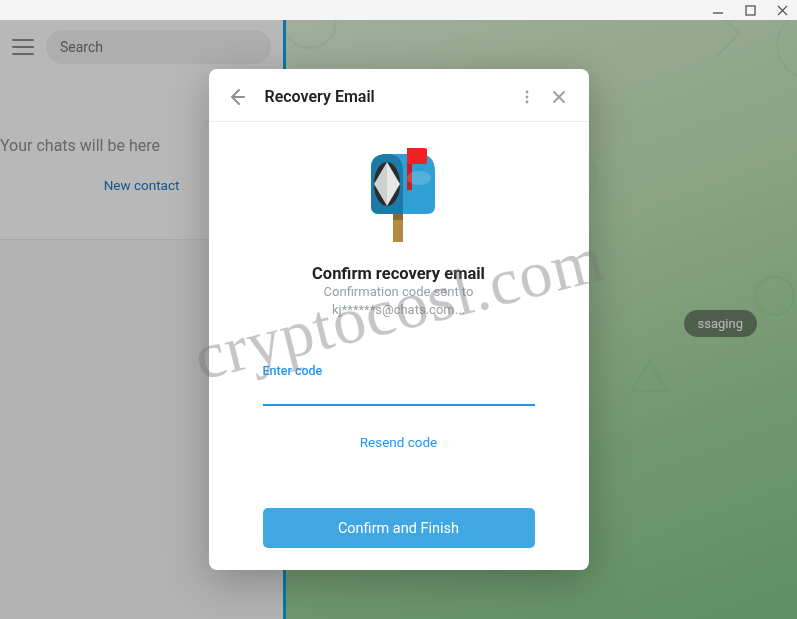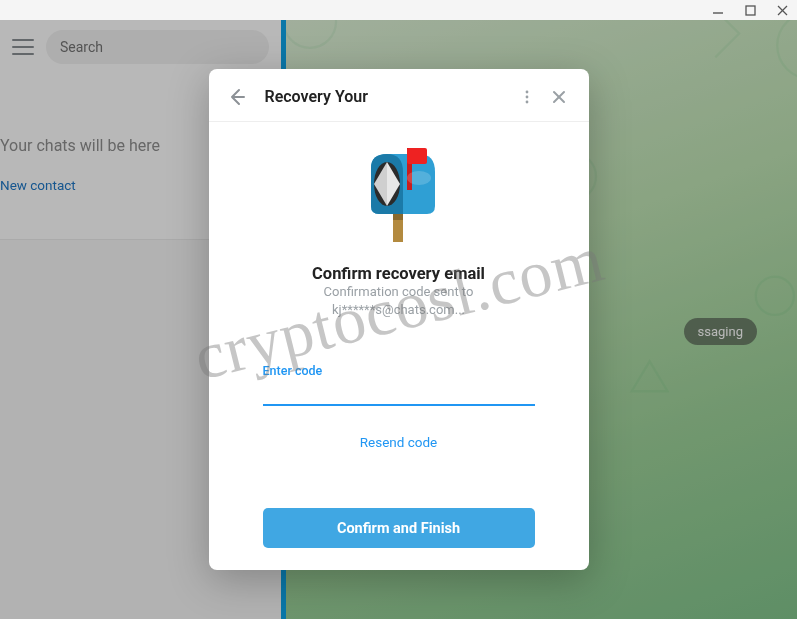--- a/index.html
+++ b/index.html
@@ -3,37 +3,37 @@
 <meta charset="utf-8">
 <style>
 * { margin: 0; padding: 0; box-sizing: border-box; font-family: -apple-system, BlinkMacSystemFont, "Segoe UI", Roboto, sans-serif; }
 html, body { width: 797px; height: 619px; overflow: hidden; background: #fff; }
 
 .titlebar { height: 20px; background: #f5f5f5; display: flex; justify-content: flex-end; align-items: center; padding-right: 8px; gap: 18px; }
 .titlebar .wc { color: #555; display: flex; align-items: center; justify-content: center; width: 14px; height: 14px; }
 
 .app { position: relative; width: 797px; height: 599px; }
 
-.sidebar { position: absolute; left: 0; top: 0; width: 286px; height: 100%; background: #fff; border-right: 5px solid #0ea5e9; }
+.sidebar { position: absolute; left: 0; top: 0; width: 286px; height: 100%; background: #fff; border-right: 3px solid #0ea5e9; }
 .sidebar-top { display: flex; align-items: center; gap: 12px; padding: 10px 12px; }
 .hamburger { width: 22px; height: 16px; display: flex; flex-direction: column; justify-content: space-between; cursor: pointer; }
 .hamburger span { height: 2px; background: #8a8f94; border-radius: 1px; }
 .search-wrap { flex: 1; background: #f1f1f1; border-radius: 18px; height: 34px; display: flex; align-items: center; padding: 0 14px; }
 .search-wrap input { border: none; background: transparent; outline: none; font-size: 14px; color: #888; width: 100%; }
 
 .empty { text-align: left; margin-top: 62px; color: #8f8f8f; font-size: 16px; }
-.new-contact { text-align: left; margin-top: 22px; color: #1f78c7; font-size: 13.5px; cursor: pointer; }
+.new-contact { text-align: center; margin-top: 22px; color: #1f78c7; font-size: 13.5px; cursor: pointer; }
 
 .sidebar-bottom { position: absolute; bottom: 0; left: 0; right: 0; height: 380px; background: #f7f7f7; border-top: 1px solid #ececec; }
 
 .main { position: absolute; left: 286px; top: 0; right: 0; height: 100%; background: linear-gradient(160deg,#dff2d8 0%,#bfe3b4 40%,#9ed29a 70%,#83c68d 100%); overflow: hidden; }
 .doodles { position: absolute; inset: 0; opacity: .07; }
 .doodles svg { width: 140%; height: 140%; transform: translate(-10%,-10%); }
 
-.pill { position: absolute; right: 40px; top: 298px; background: rgba(60,60,60,.55); color: #fff; padding: 6px 14px; border-radius: 14px; font-size: 13px; }
+.pill { position: absolute; right: 40px; top: 290px; background: rgba(60,60,60,.55); color: #fff; padding: 6px 14px; border-radius: 14px; font-size: 13px; }
 
 .overlay { position: absolute; inset: 0; background: rgba(0,0,0,.28); display: flex; align-items: center; justify-content: center; }
 
 .card { width: 380px; background: #fff; border-radius: 8px; box-shadow: 0 10px 40px rgba(0,0,0,.25); padding-bottom: 22px; }
 .card-head { display: flex; align-items: center; padding: 14px 18px 10px 14px; border-bottom: 1px solid #eee; }
 .back { color: #8c9196; cursor: pointer; display: flex; padding: 4px; }
 .title { font-size: 16px; font-weight: 600; color: #222; margin-left: 14px; flex: 1; }
 .dots { color: #9aa0a5; cursor: pointer; padding: 4px; display: flex; }
 .xbtn { color: #9aa0a5; cursor: pointer; padding: 4px; margin-left: 8px; display: flex; }
 
@@ -41,21 +41,21 @@
 
 .subtitle { text-align: center; font-size: 16.5px; font-weight: 700; color: #222; margin-top: 6px; }
 .desc { text-align: center; font-size: 13px; color: #9aa0a5; margin-top: 0; line-height: 1.4; }
 
 .field { margin: 44px 54px 18px; }
 .field-label { font-size: 12.5px; color: #2096f3; font-weight: 500; }
 .field input { width: 100%; border: none; border-bottom: 2px solid #2096f3; outline: none; padding: 6px 0 4px; font-size: 14px; background: transparent; }
 
 .resend { margin: 28px 54px 0; color: #2096f3; font-size: 13.5px; cursor: pointer; text-align: center; }
 
-.confirm-btn { display: block; margin: 58px auto 0; width: 272px; height: 40px; background: #40a7e3; color: #fff; border: none; border-radius: 5px; font-size: 14.5px; font-weight: 700; cursor: pointer; }
+.confirm-btn { display: block; margin: 58px auto 0; width: 272px; height: 40px; background: #40a7e3; color: #fff; border: none; border-radius: 5px; font-size: 14.5px; font-weight: 400; cursor: pointer; }
 
 .watermark { position: absolute; left: 50%; top: 48%; transform: translate(-50%,-50%) rotate(-14deg); font-size: 66px; font-weight: 400; color: rgba(120,120,120,.42); pointer-events: none; z-index: 999; white-space: nowrap; letter-spacing: 1px; font-family: Georgia, serif; }
 </style>
 </head>
 <body>
 
 <div class="titlebar">
   <span class="wc">
       <svg width="12" height="12" viewBox="0 0 12 12">
         <line x1="1" y1="9" x2="11" y2="9" stroke="#555" stroke-width="1.4"></line>
@@ -117,21 +117,21 @@
   </div>
 
   <div class="overlay">
     <div class="card">
       <div class="card-head">
         <span class="back">
           <svg width="20" height="20" viewBox="0 0 20 20">
               <path d="M12 3 L5 10 L12 17 M5 10 H17" stroke="#8c9196" stroke-width="2" fill="none" stroke-linecap="round" stroke-linejoin="round"></path>
             </svg>
         </span>
-        <div class="title">Recovery Your</div>
+        <div class="title">Recovery Email</div>
         <span class="dots">
           <svg width="16" height="16" viewBox="0 0 16 16">
               <circle cx="8" cy="3" r="1.4" fill="#9aa0a5"></circle>
               <circle cx="8" cy="8" r="1.4" fill="#9aa0a5"></circle>
               <circle cx="8" cy="13" r="1.4" fill="#9aa0a5"></circle>
             </svg>
         </span>
         <span class="xbtn">
           <svg width="16" height="16" viewBox="0 0 16 16">
               <line x1="3" y1="3" x2="13" y2="13" stroke="#9aa0a5" stroke-width="2" stroke-linecap="round"></line>

